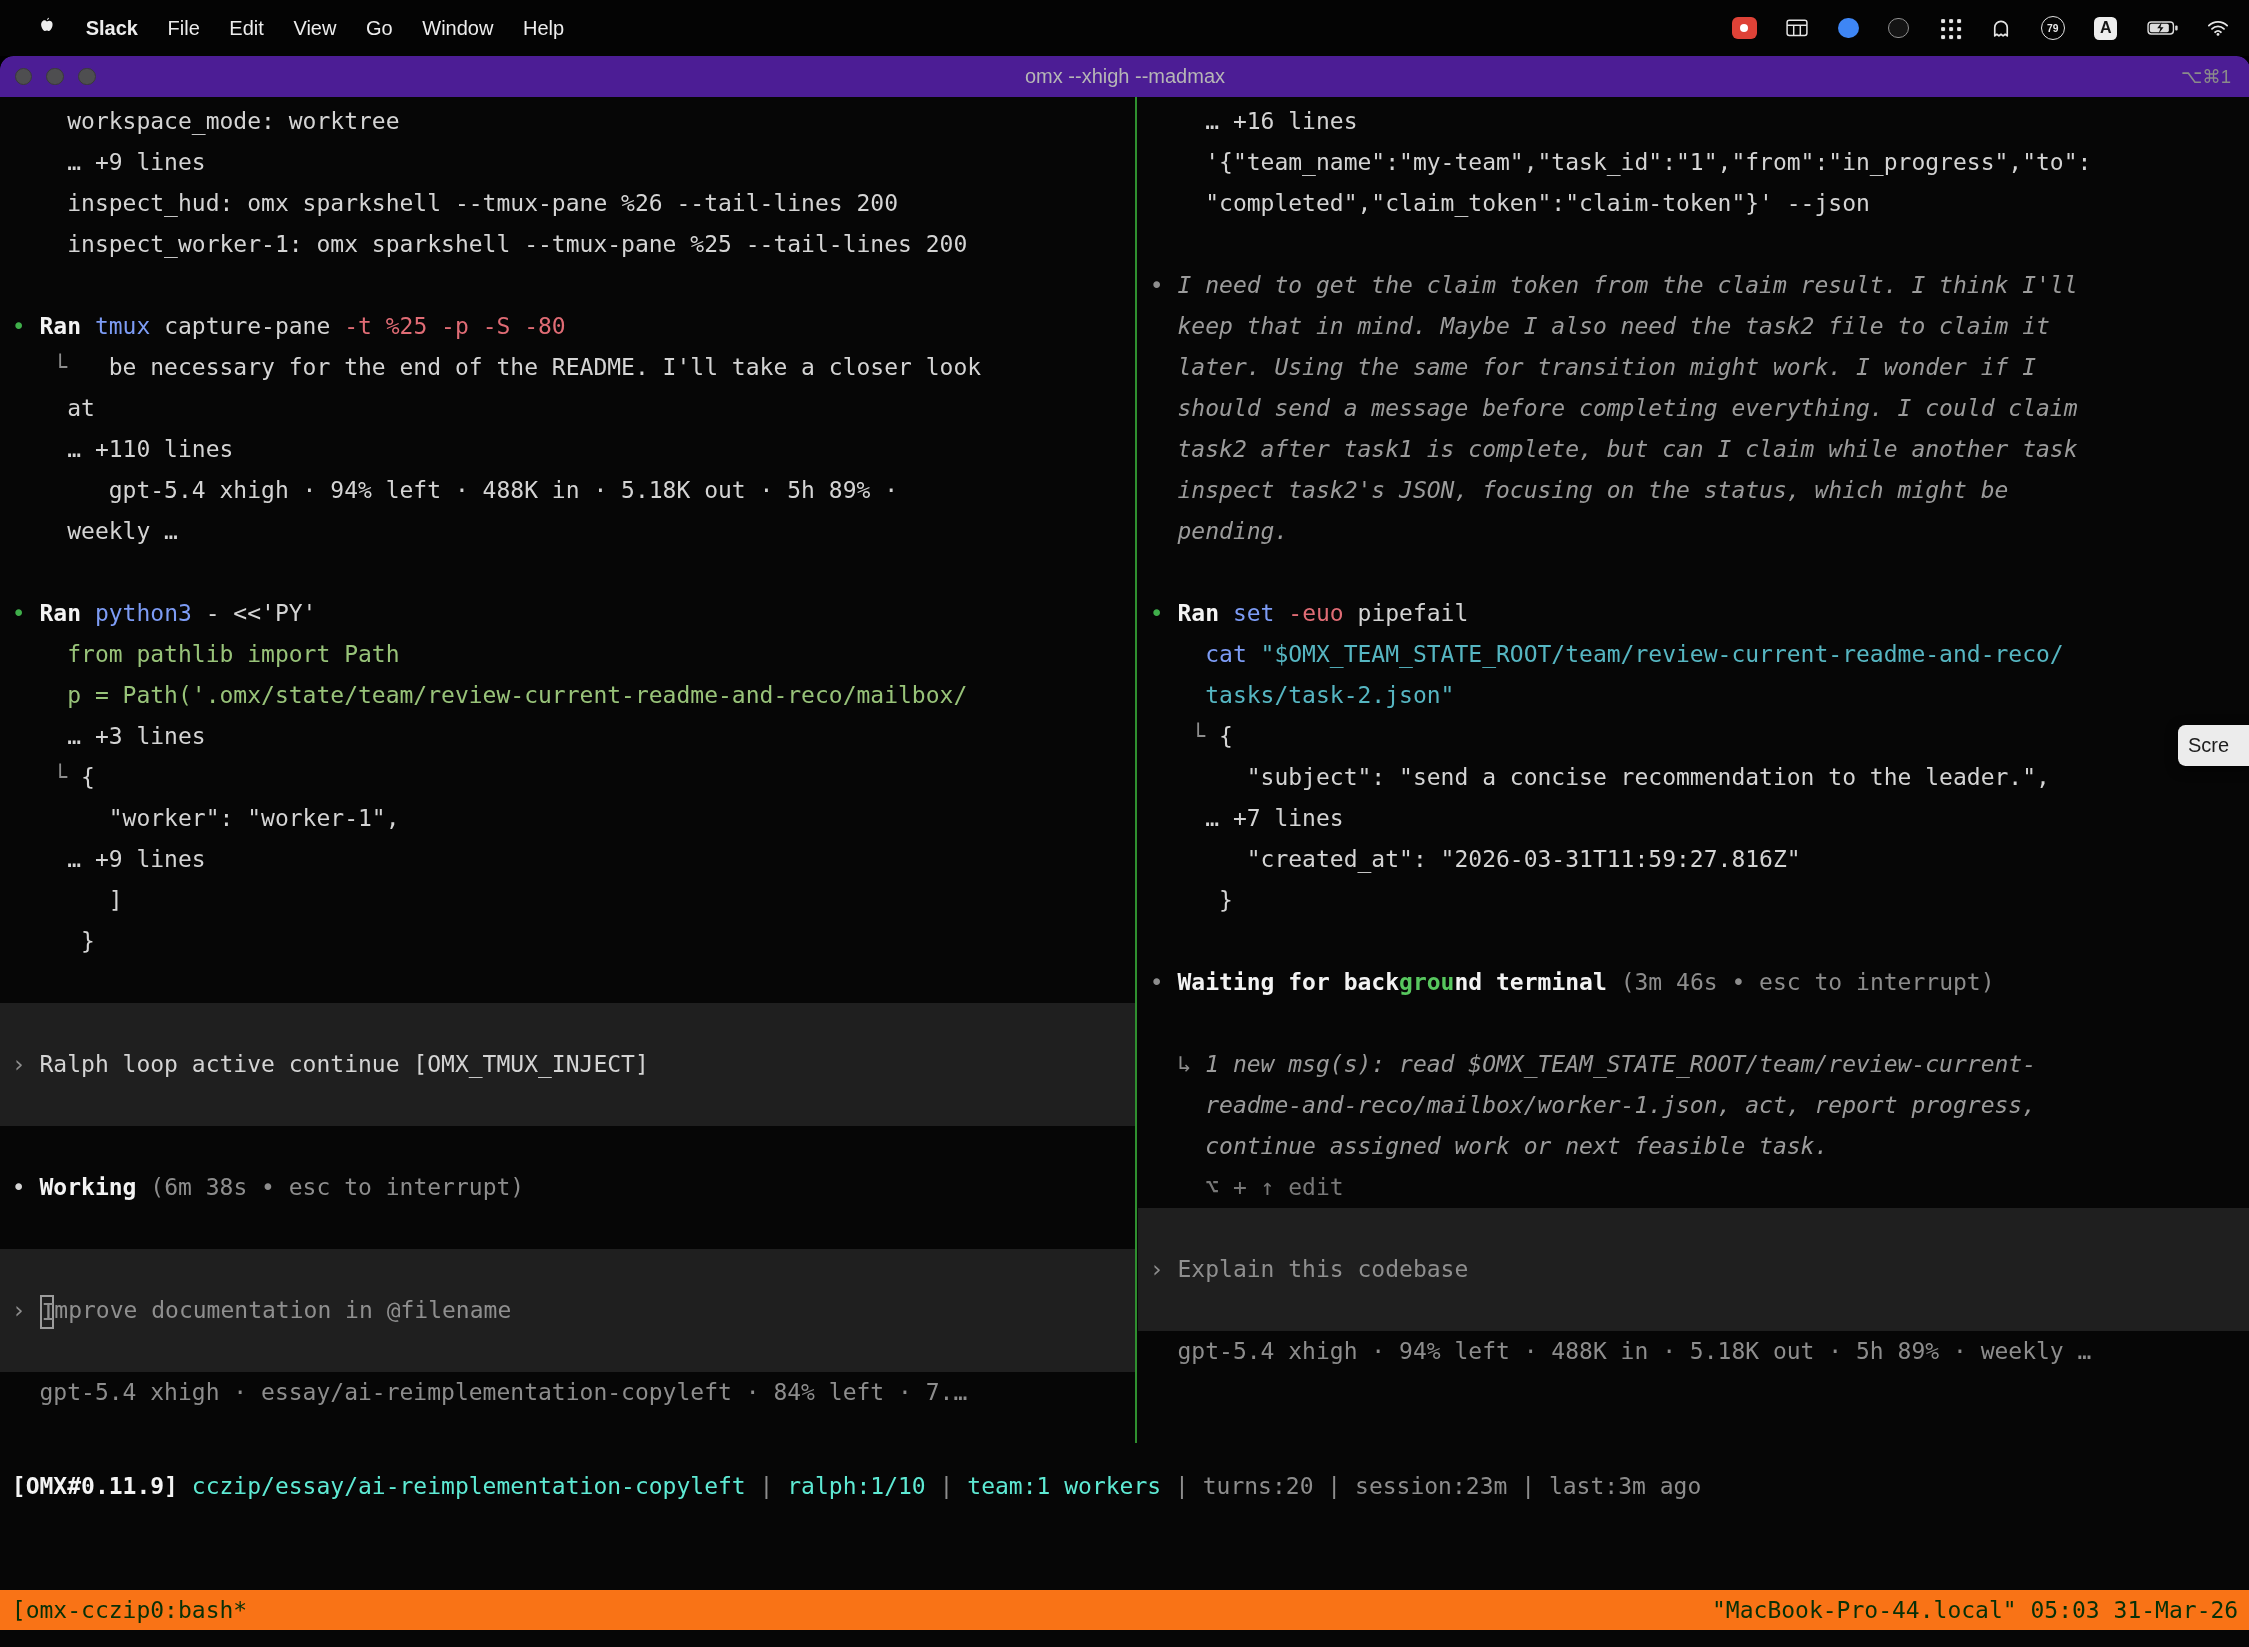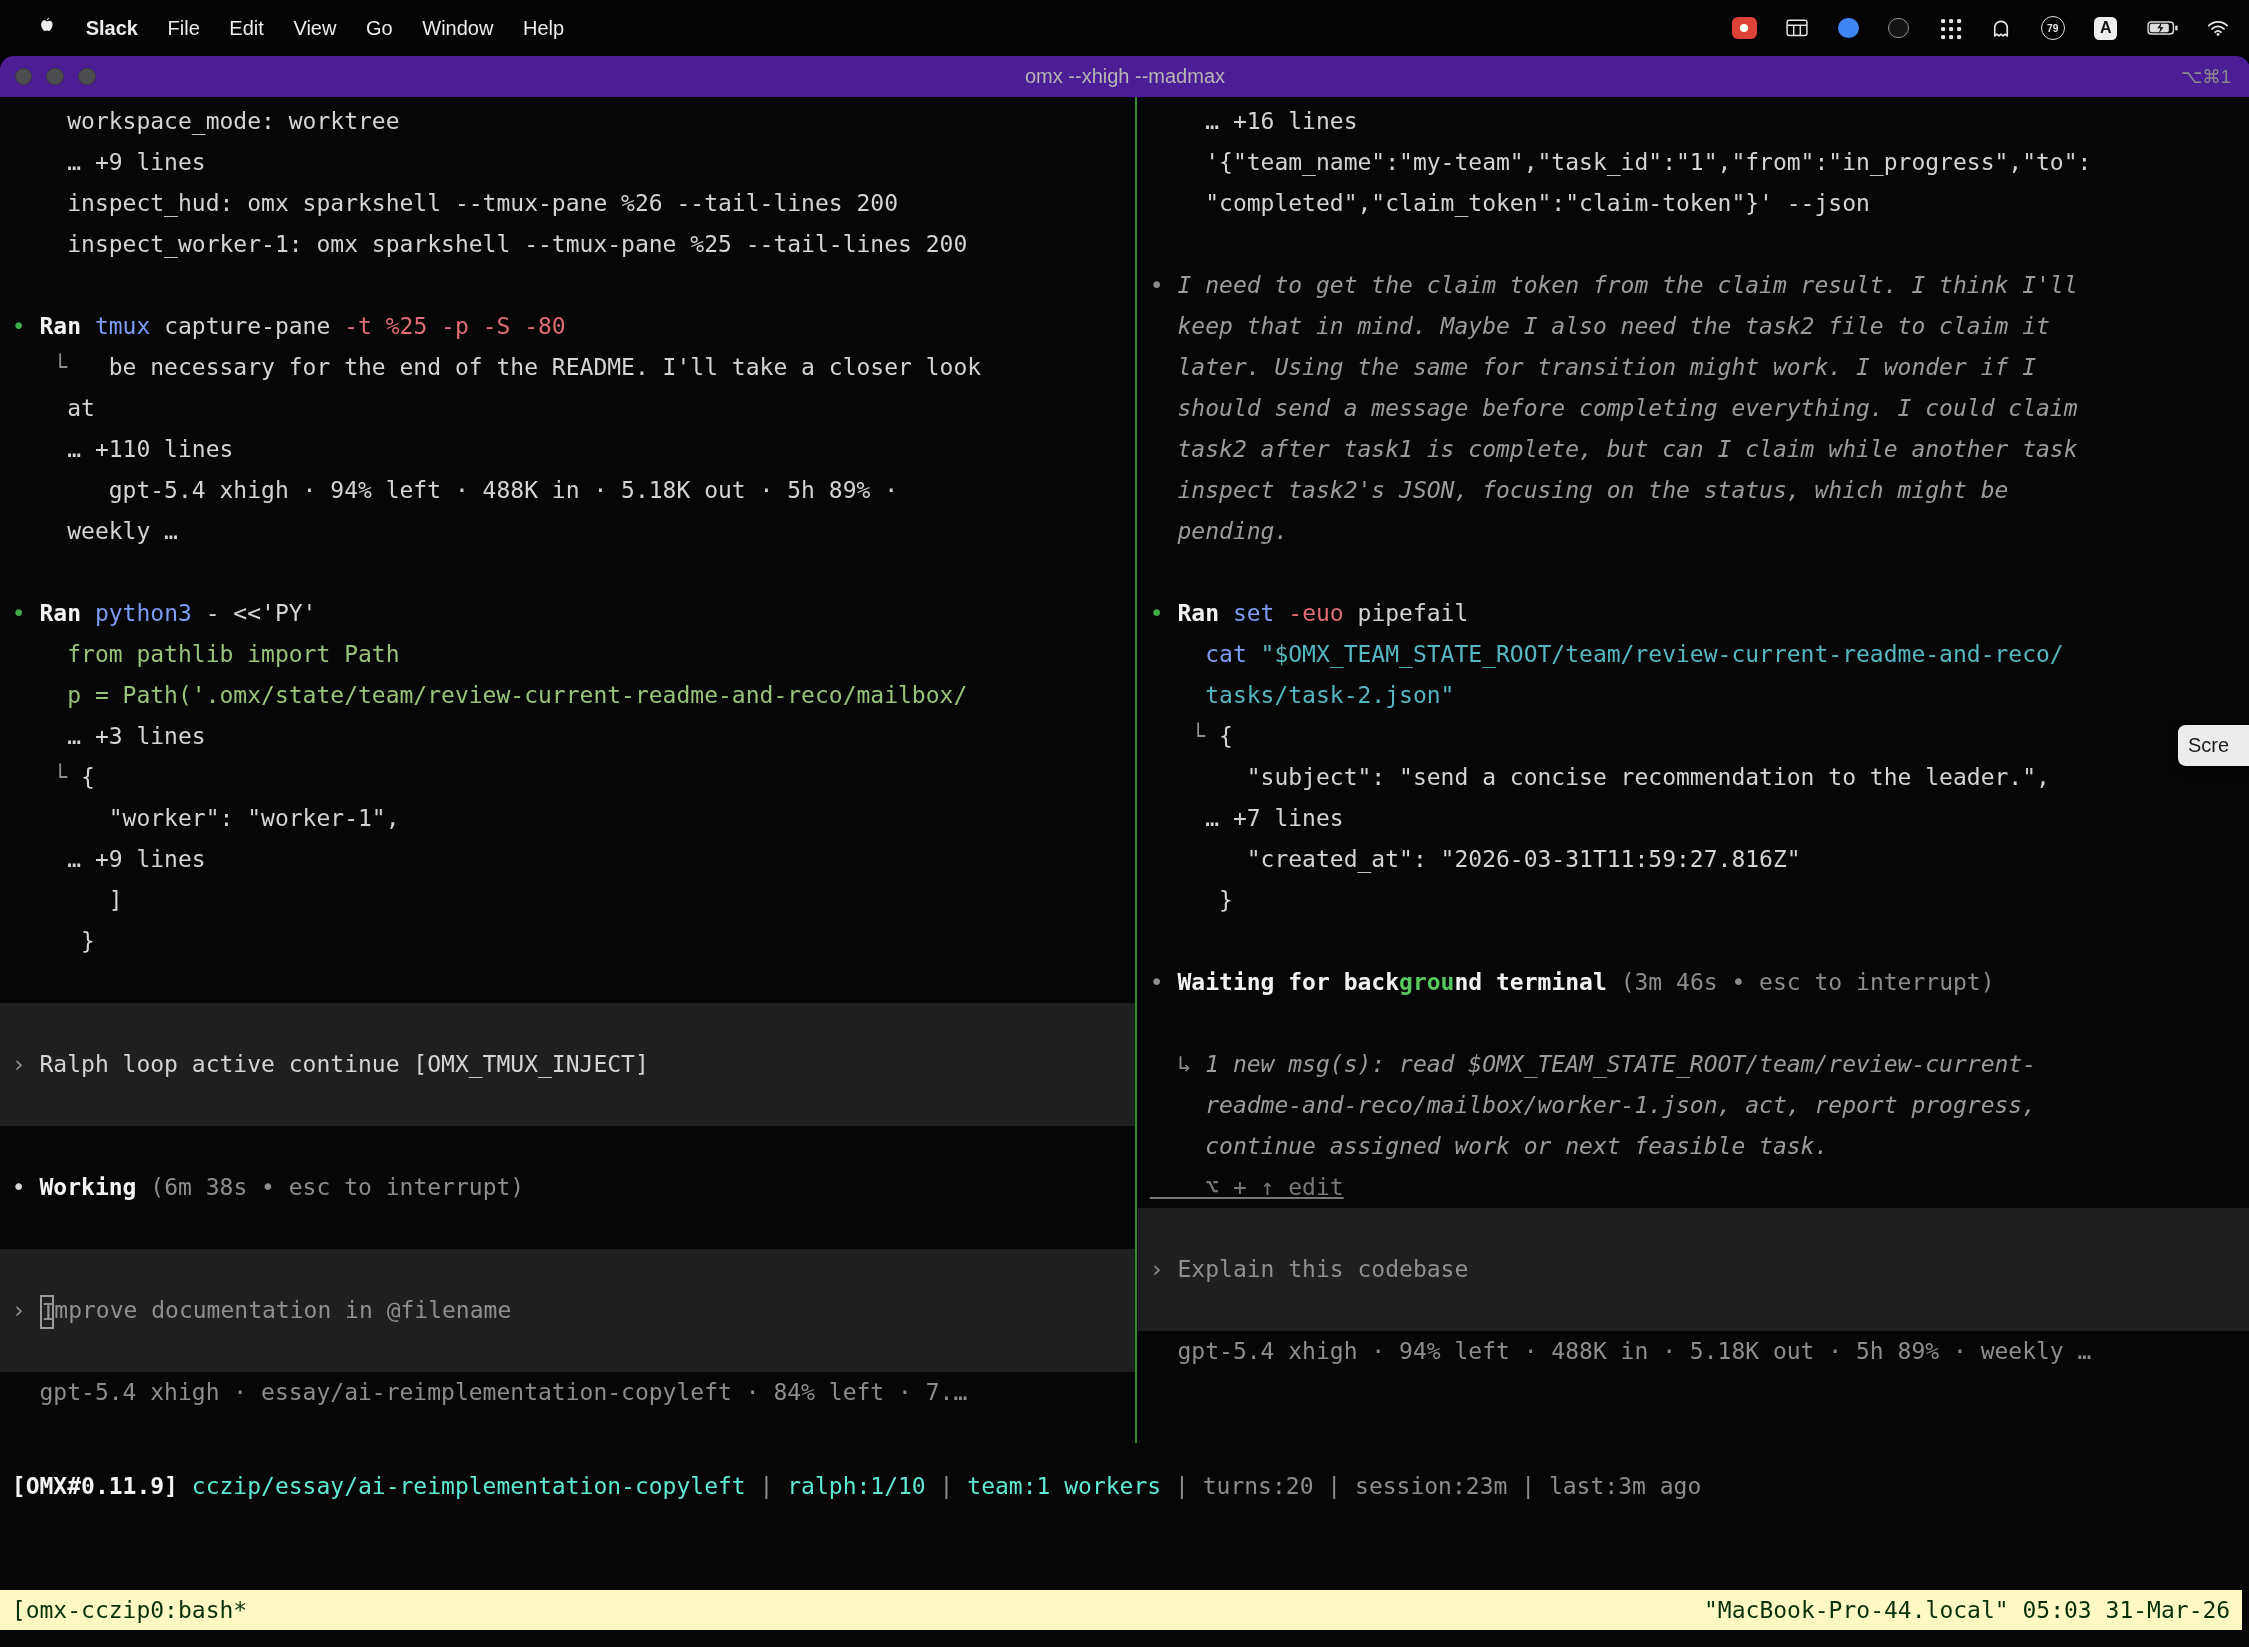--- a/index.html
+++ b/index.html
@@ -49,39 +49,39 @@
   .pane-left{left:0;width:1135px;}
   .pane-right{left:1138px;right:0;}
   .divider{position:absolute;left:1135px;top:0;width:2.2px;height:100%;background:#2f8f2f;}
   .row{height:41px;line-height:41px;white-space:pre;font-size:23px;color:#d4d4d4;padding-left:11.8px;}
   .row.band{background:#1f1f1f;}
 
   
   .s-fg{color:#d4d4d4;}
   .s-b{color:#f3f3f3;font-weight:700;}
   .s-dim{color:#8d8d8d;}
-  .s-dim2{color:#787878;text-decoration:underline;}
+  .s-dim2{color:#787878;}
   .s-gb{color:#3fae4a;}
   .s-grn{color:#5eead4;}
   .s-bgrn{color:#57c75e;font-weight:700;}
   .s-cmd{color:#7d9cf5;}
   .s-flag{color:#e06c75;}
   .s-str{color:#56b6c2;}
   .s-code{color:#98c379;margin-top:30px;}
   .s-it{color:#9b9b9b;font-style:italic;}
   .s-ph{color:#8f8f8f;}
   .s-cursor{display:inline-block;width:14.8px;height:34px;line-height:31px;vertical-align:middle;
             border:2.2px solid #9c9c9c;box-sizing:border-box;color:#8f8f8f;text-align:center;}
 
   
   .omx-line{position:absolute;top:1410px;left:11.8px;right:0;height:41px;line-height:41px;
             white-space:pre;font-size:23px;}
 
   
-  .tmux-bar{position:absolute;top:1534px;left:0;right:8px;height:40px;background:#fef9c3;
+  .tmux-bar{position:absolute;top:1534px;left:0;right:0;height:40px;background:#f97316;
             color:#073007;display:flex;align-items:center;justify-content:space-between;
             padding:0 11.8px;font-size:23px;white-space:pre;box-sizing:border-box;}
 
   
   .clip-tip{position:absolute;top:725px;right:0;width:62px;height:41px;background:#ececec;
             color:#1d1d1d;border-radius:7.4px 0 0 7.4px;display:flex;align-items:center;
             padding-left:10.3px;font-family:"Liberation Sans",sans-serif;font-size:20px;
             box-shadow:0 3px 11.8px rgba(0,0,0,.55);z-index:9;overflow:hidden;white-space:nowrap;}
 </style>
 </head>

